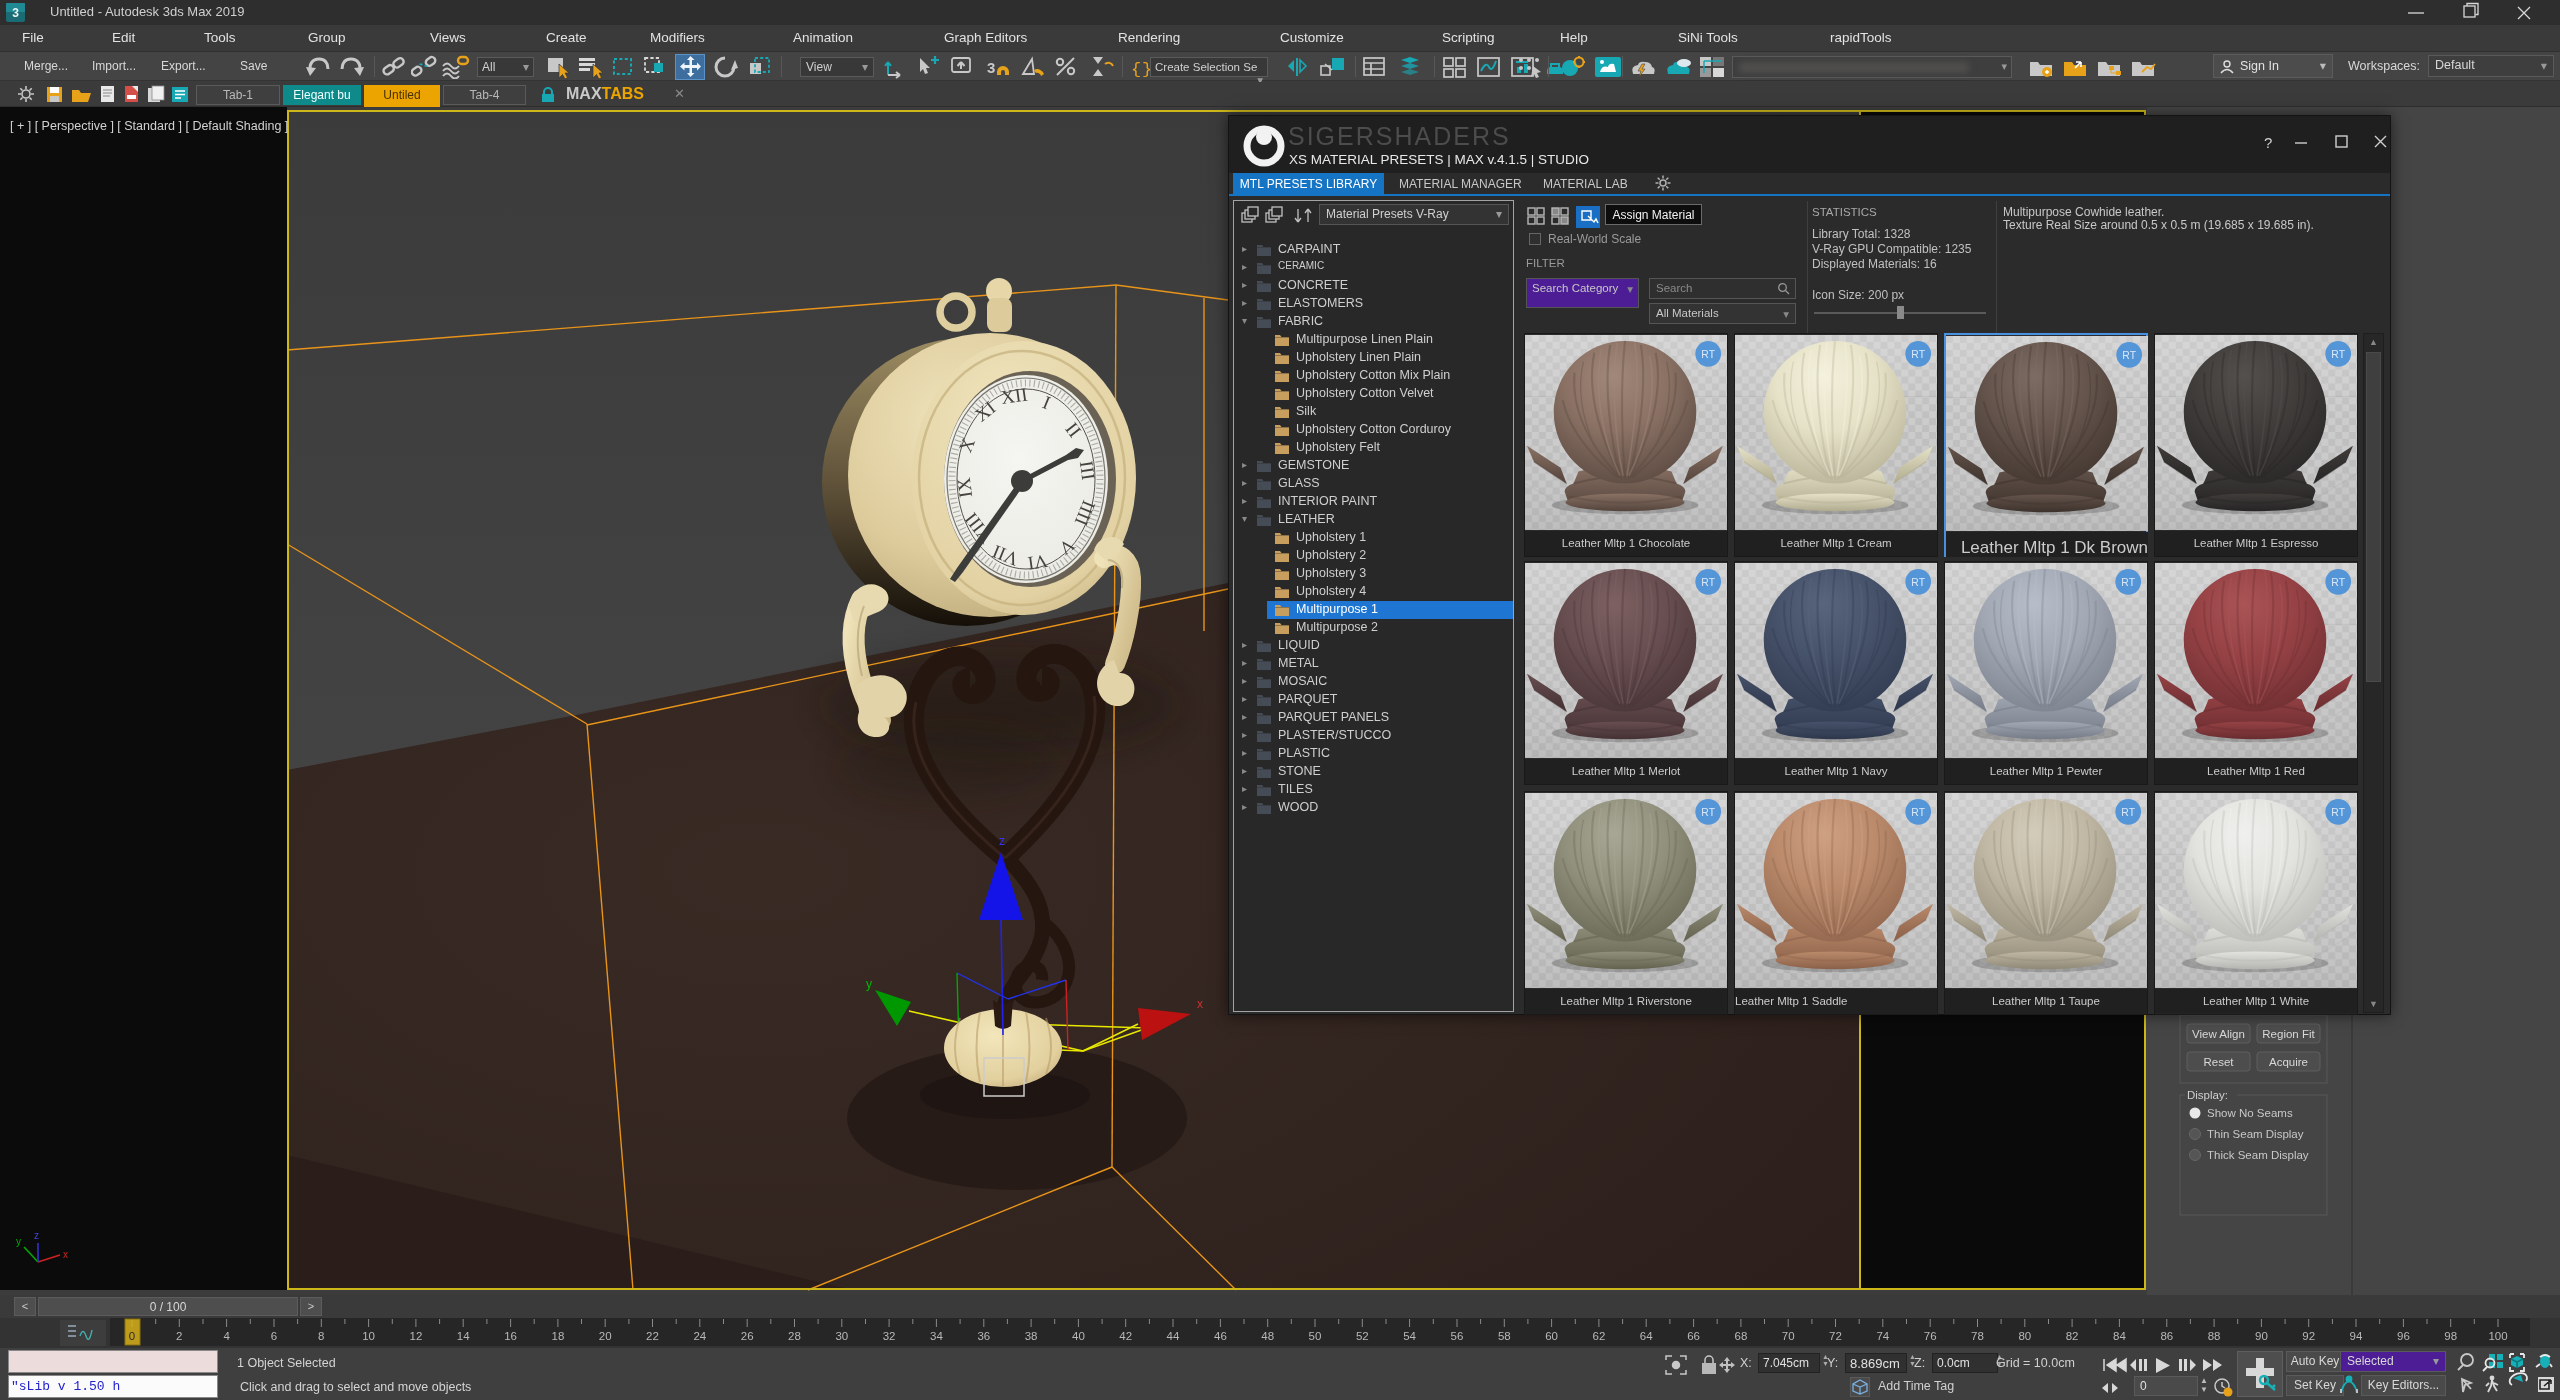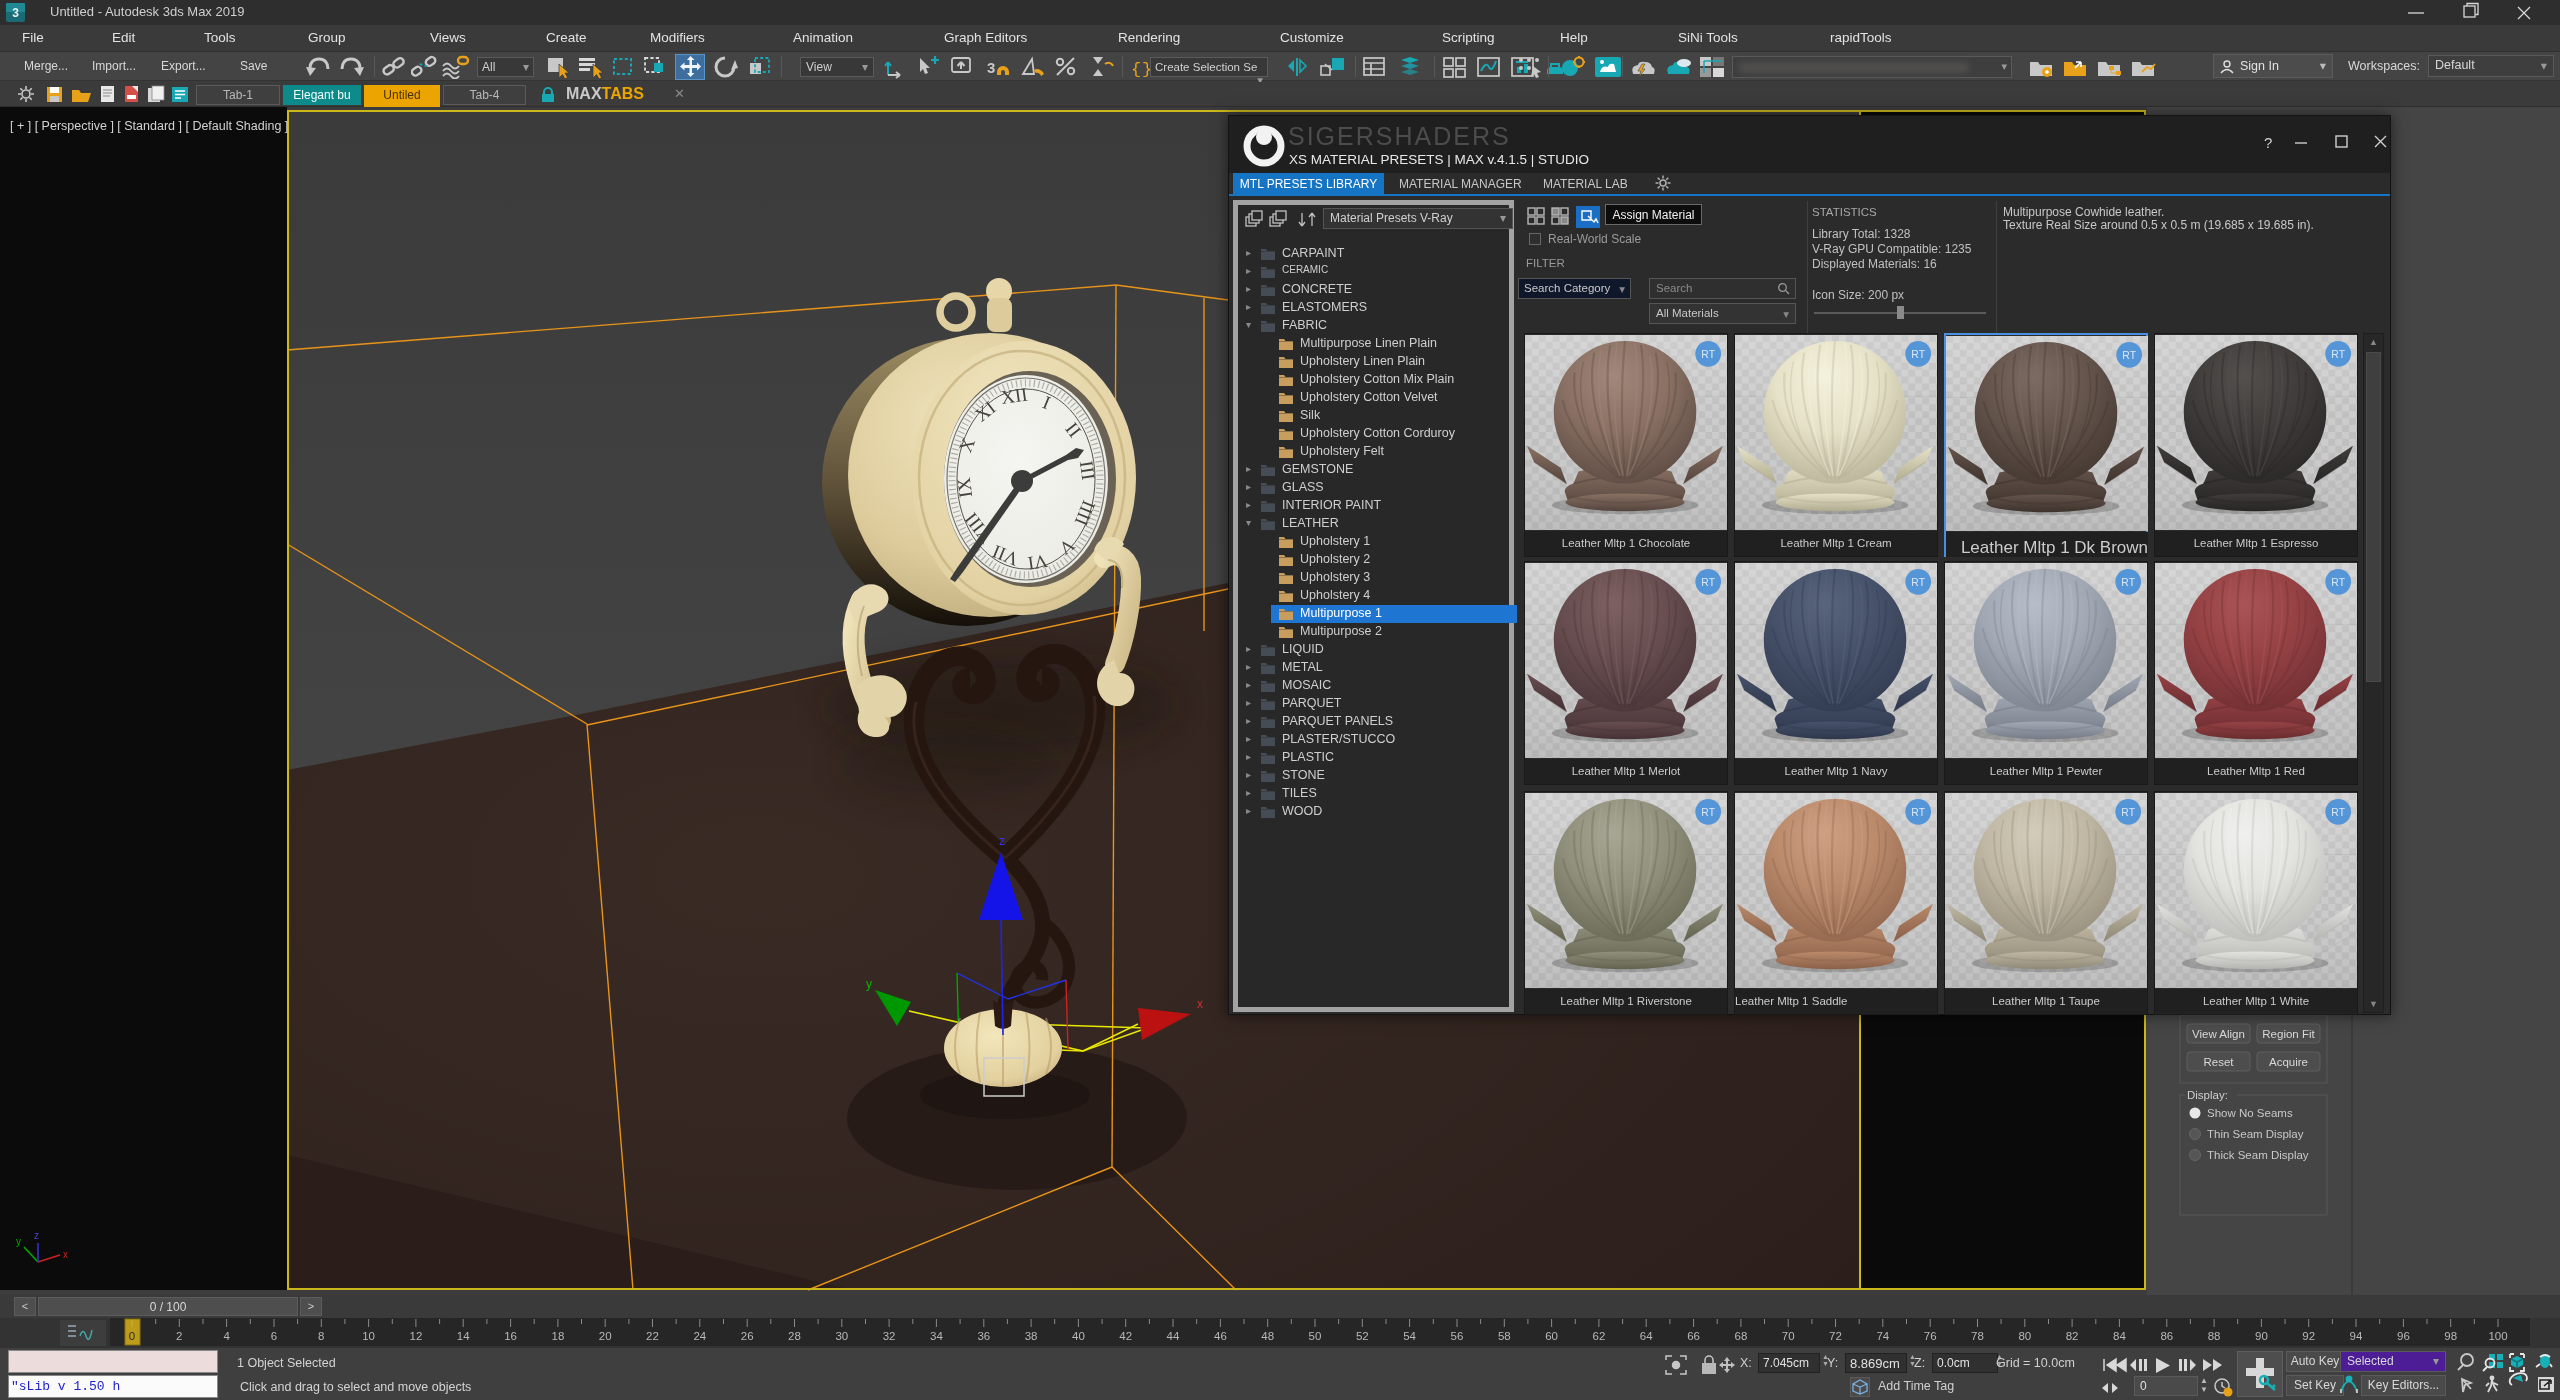--- a/index.html
+++ b/index.html
@@ -735,21 +735,21 @@
     <div class="abs" style="left:4px;top:57px;width:151px;height:21px;background:#1574c4;color:#fff;font-size:12px;text-align:center;padding-top:4px">MTL PRESETS LIBRARY</div>
     <div class="txt" style="left:170px;top:61px;font-size:12px;color:#c8c8c8">MATERIAL MANAGER</div>
     <div class="txt" style="left:314px;top:61px;font-size:12px;color:#c8c8c8">MATERIAL LAB</div>
     <svg class="abs" style="left:425px;top:58px" width="18" height="18" viewBox="0 0 18 18">
       <g fill="none" stroke="#b0b0b0" stroke-width="1.5">
         <circle cx="9" cy="9" r="3"></circle>
         <path d="M9 1.5 v3 M9 13.5 v3 M1.5 9 h3 M13.5 9 h3 M3.7 3.7 l2.1 2.1 M12.2 12.2 l2.1 2.1 M14.3 3.7 l-2.1 2.1 M5.8 12.2 l-2.1 2.1"></path>
       </g>
     </svg>
     <div class="abs" style="left:0;top:78px;width:100%;height:2px;background:#1574c4"></div>
-    <div class="abs" style="left:4px;top:84px;width:281px;height:812px;background:#282828;border:5px solid #a3a3a3">
+    <div class="abs" style="left:4px;top:84px;width:281px;height:812px;background:#282828;border:1px solid #a3a3a3">
       <svg class="abs" style="left:6px;top:4px" width="80" height="22" viewBox="0 0 80 22">
         <g fill="none" stroke="#c0c0c0" stroke-width="1.3">
           <rect x="2" y="8" width="10" height="9"></rect>
           <rect x="5" y="5" width="10" height="9" fill="#282828"></rect>
           <rect x="8" y="2" width="10" height="9" fill="#282828"></rect>
           <rect x="26" y="8" width="10" height="9"></rect>
           <rect x="29" y="5" width="10" height="9" fill="#282828"></rect>
           <rect x="32" y="2" width="10" height="9" fill="#282828"></rect>
           <path d="M58 4 v13 M58 17 l-3 -4 M58 17 l3 -4 M68 17 V4 M68 4 l-3 4 M68 4 l3 4"></path>
         </g>
@@ -951,21 +951,21 @@
           <rect x="35" y="13" width="7" height="7" fill="#888"></rect>
         </g>
       </g>
       <rect x="50" y="2" width="24" height="22" fill="#1a6fc4"></rect>
       <path d="M56 7 h9 v9 h-9 Z M62 12 l6 6 l2 -3 l2 4" stroke="#fff" stroke-width="1.4" fill="none"></path>
     </svg>
     <div class="abs" style="left:376px;top:88px;width:97px;height:21px;background:#0d0d0d;border:1px solid #6a6a6a;color:#f0f0f0;font-size:12px;text-align:center;padding-top:3px">Assign Material</div>
     <div class="abs" style="left:300px;top:117px;width:12px;height:12px;background:#2f2f2f;border:1px solid #666"></div>
     <div class="txt" style="left:319px;top:116px;font-size:12px;color:#9a9a9a">Real-World Scale</div>
     <div class="txt" style="left:297px;top:141px;font-size:11.5px;color:#9a9a9a">FILTER</div>
-    <div class="abs" style="left:289px;top:162px;width:113px;height:21px;background:#0f172a;border:1px solid #555;color:#c8c8c8;font-size:11.5px;padding:3px 5px">Search Category<span style="float:right;color:#888">▾</span></div>
+    <div class="abs" style="left:297px;top:162px;width:113px;height:30px;background:#4c1d95;border:1px solid #555;color:#c8c8c8;font-size:11.5px;padding:3px 5px">Search Category<span style="float:right;color:#888">▾</span></div>
     <div class="abs" style="left:420px;top:162px;width:147px;height:21px;background:#2f2f30;border:1px solid #555;color:#8a8a8a;font-size:11.5px;padding:3px 6px">Search<svg width="13" height="13" style="position:absolute;right:5px;top:3px" viewBox="0 0 13 13">
         <circle cx="5.5" cy="5.5" r="3.8" fill="none" stroke="#999" stroke-width="1.3"></circle>
         <path d="M8.5 8.5 L12 12" stroke="#999" stroke-width="1.3"></path>
       </svg></div>
     <div class="abs" style="left:420px;top:187px;width:147px;height:21px;background:#333334;border:1px solid #555;color:#c8c8c8;font-size:11.5px;padding:3px 6px">All Materials<span style="float:right;color:#888">▾</span></div>
     <div class="abs" style="left:578px;top:85px;width:184px;height:225px;border-left:1px solid #3f3f3f"></div>
     <div class="txt" style="left:583px;top:90px;font-size:11.5px;color:#a8a8a8">STATISTICS</div>
     <div class="txt" style="left:583px;top:111px;font-size:12px;color:#c0c0c0">Library Total: 1328</div>
     <div class="txt" style="left:583px;top:126px;font-size:12px;color:#c0c0c0">V-Ray GPU Compatible: 1235</div>
     <div class="txt" style="left:583px;top:141px;font-size:12px;color:#c0c0c0">Displayed Materials: 16</div>

